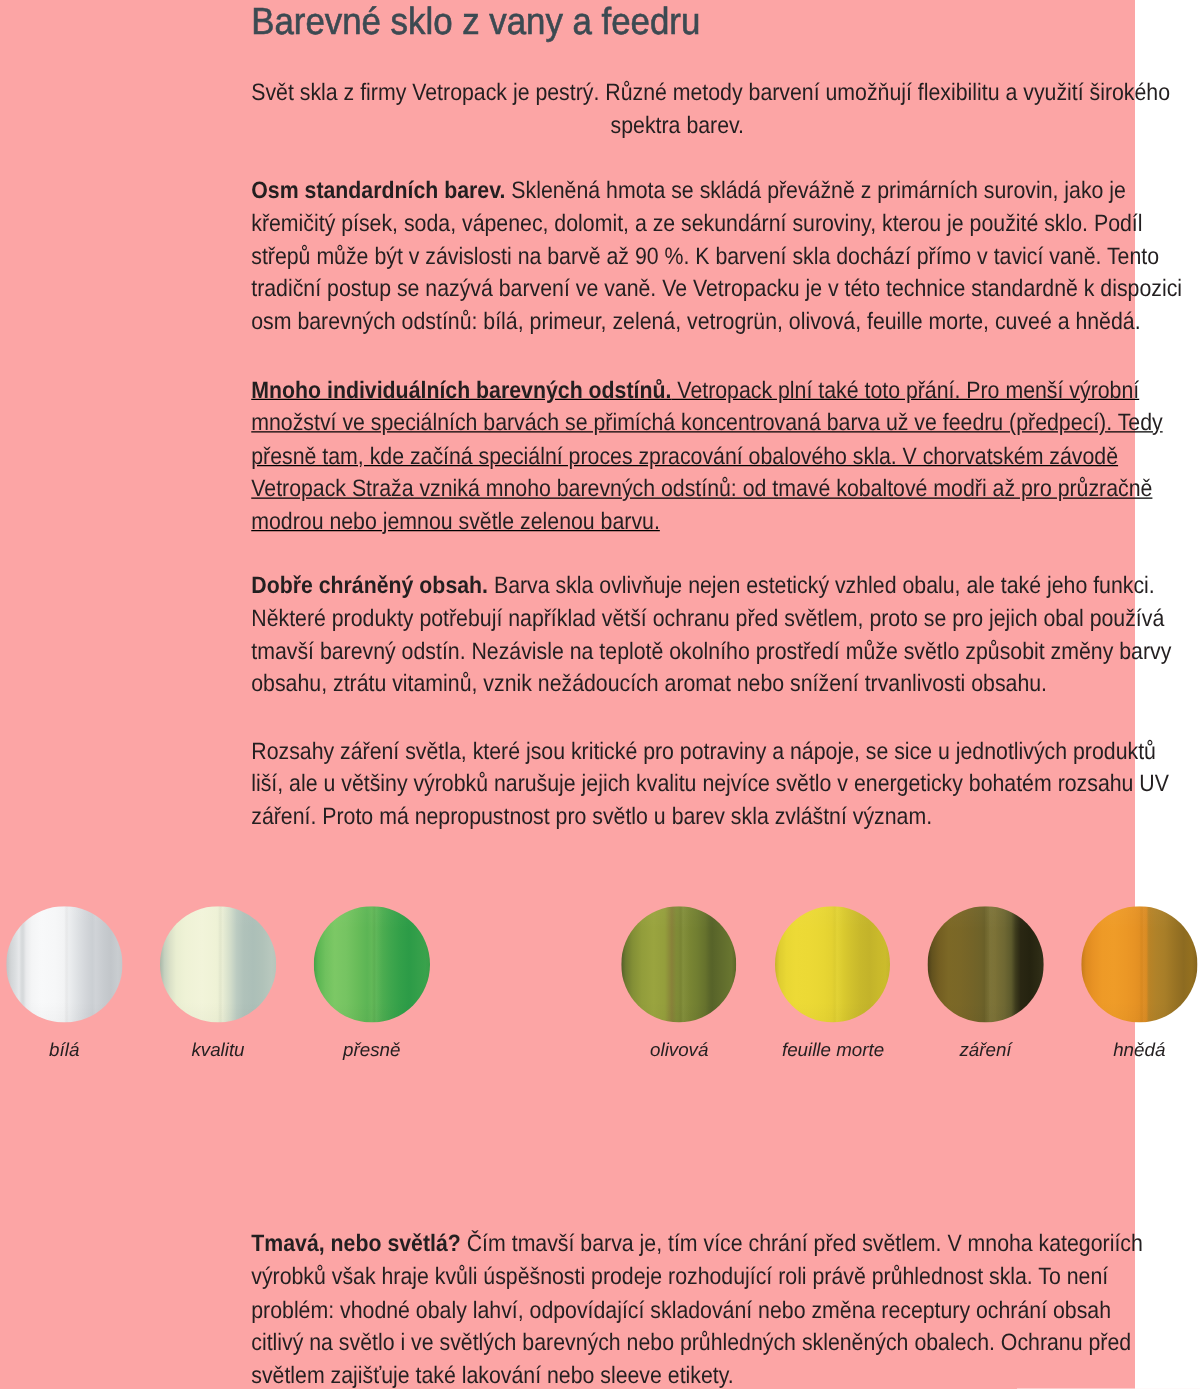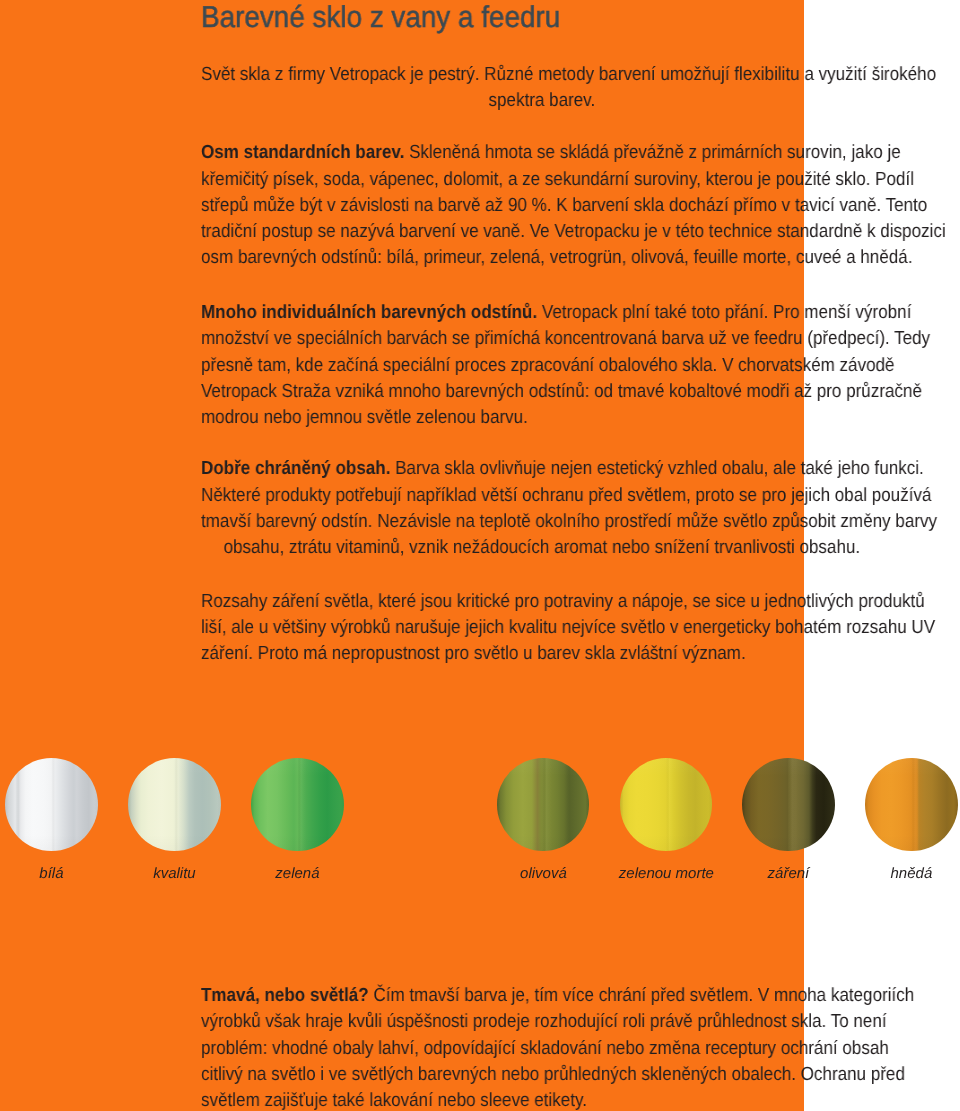--- a/index.html
+++ b/index.html
@@ -3,39 +3,39 @@
 <meta charset="utf-8">
 <title>Barevne sklo z vany a feedru</title>
 <style>
 html,body{margin:0;padding:0;background:#ffffff;}
 body{width:960px;height:1111px;overflow:hidden;
   font-family:"Liberation Sans",sans-serif;
   -webkit-font-smoothing:antialiased;
   -moz-osx-font-smoothing:grayscale;
   text-rendering:geometricPrecision;}
 
-.page{position:relative;width:804px;height:1111px;background:#f97316;}
+.page{position:relative;width:908px;height:1111px;background:#fca5a5;}
 
 
 .title{position:absolute;left:201px;top:1px;
   font-family:"Liberation Sans",sans-serif;
   font-size:30.2px;font-weight:400;color:#3c4a52;
   -webkit-text-stroke:0.5px #3c4a52;
   letter-spacing:0;line-height:34px;white-space:nowrap;margin:0;
   transform:scaleX(0.9227);transform-origin:0 0;will-change:transform;}
 
 
 .block{position:absolute;left:201px;width:760px;}
 .line{font-family:"Liberation Sans",sans-serif;font-size:19px;color:#231f20;
   line-height:26.25px;white-space:nowrap;letter-spacing:0;
   transform:scaleX(0.897);transform-origin:0 0;will-change:transform;}
 .line b{font-weight:700;}
 
 
-.swatch-row{position:absolute;left:0;top:758px;width:960px;height:140px;}
+.swatch-row{position:absolute;left:0;top:725px;width:960px;height:140px;}
 .swatch{position:absolute;top:0;width:92.8px;}
 .disc{width:92.8px;height:93.2px;border-radius:50%;position:relative;overflow:hidden;}
 .disc .g{position:absolute;left:0;top:0;right:0;bottom:0;}
 .disc .sh{position:absolute;left:0;top:0;right:0;bottom:0;
   background:linear-gradient(90deg,
     rgba(0,0,0,0.045) 0%, rgba(0,0,0,0) 4%,
     rgba(0,0,0,0) 49.8%, rgba(0,0,0,0.032) 51.4%, rgba(0,0,0,0.030) 52.4%,
     rgba(255,255,255,0.022) 53.8%, rgba(255,255,255,0) 60%,
     rgba(0,0,0,0) 96%, rgba(0,0,0,0.045) 100%);}
 .disc .sh2{position:absolute;left:0;top:0;right:0;bottom:0;
@@ -59,28 +59,28 @@
         <div class="line"><span>Svět skla z firmy Vetropack je pestrý. Různé metody barvení umožňují flexibilitu a využití širokého</span></div>
         <div class="line"><span>spektra barev.</span></div>
       </div>
       <div class="block" style="top: 140.3px; text-align: right;">
         <div class="line"><b>Osm standardních barev.</b><span> Skleněná hmota se skládá převážně z primárních surovin, jako je</span></div>
         <div class="line"><span>křemičitý písek, soda, vápenec, dolomit, a ze sekundární suroviny, kterou je použité sklo. Podíl</span></div>
         <div class="line"><span>střepů může být v závislosti na barvě až 90 %. K barvení skla dochází přímo v tavicí vaně. Tento</span></div>
         <div class="line"><span>tradiční postup se nazývá barvení ve vaně. Ve Vetropacku je v této technice standardně k dispozici</span></div>
         <div class="line"><span>osm barevných odstínů: bílá, primeur, zelená, vetrogrün, olivová, feuille morte, cuveé a hnědá.</span></div>
       </div>
-      <div class="block" style="top: 300.1px;">
+      <div class="block" style="top: 300.1px; text-decoration: underline;">
         <div class="line"><b>Mnoho individuálních barevných odstínů.</b><span> Vetropack plní také toto přání. Pro menší výrobní</span></div>
         <div class="line"><span>množství ve speciálních barvách se přimíchá koncentrovaná barva už ve feedru (předpecí). Tedy</span></div>
         <div class="line"><span>přesně tam, kde začíná speciální proces zpracování obalového skla. V chorvatském závodě</span></div>
         <div class="line"><span>Vetropack Straža vzniká mnoho barevných odstínů: od tmavé kobaltové modři až pro průzračně</span></div>
         <div class="line"><span>modrou nebo jemnou světle zelenou barvu.</span></div>
       </div>
-      <div class="block" style="top: 456.3px; text-align: center;">
+      <div class="block" style="top: 456.3px;">
         <div class="line"><b>Dobře chráněný obsah.</b><span> Barva skla ovlivňuje nejen estetický vzhled obalu, ale také jeho funkci.</span></div>
         <div class="line"><span>Některé produkty potřebují například větší ochranu před světlem, proto se pro jejich obal používá</span></div>
         <div class="line"><span>tmavší barevný odstín. Nezávisle na teplotě okolního prostředí může světlo způsobit změny barvy</span></div>
         <div class="line"><span>obsahu, ztrátu vitaminů, vznik nežádoucích aromat nebo snížení trvanlivosti obsahu.</span></div>
       </div>
       <div class="block" style="top: 588.5px;">
         <div class="line"><span>Rozsahy záření světla, které jsou kritické pro potraviny a nápoje, se sice u jednotlivých produktů</span></div>
         <div class="line"><span>liší, ale u většiny výrobků narušuje jejich kvalitu nejvíce světlo v energeticky bohatém rozsahu UV</span></div>
         <div class="line"><span>záření. Proto má nepropustnost pro světlo u barev skla zvláštní význam.</span></div>
       </div>
@@ -109,37 +109,37 @@
           <div class="sh2"></div>
         </div>
         <div class="swatch-label">kvalitu</div>
       </div>
       <div class="swatch" style="left: 250.8px;">
         <div class="disc">
           <div class="g" style="background: linear-gradient(90deg, rgb(70, 169, 74) 0%, rgb(92, 182, 83) 4%, rgb(111, 193, 94) 10%, rgb(124, 200, 101) 18%, rgb(118, 196, 98) 28%, rgb(104, 188, 89) 38%, rgb(92, 181, 85) 46%, rgb(99, 185, 88) 50%, rgb(94, 182, 86) 53%, rgb(79, 174, 81) 58%, rgb(63, 166, 77) 66%, rgb(51, 160, 73) 74%, rgb(44, 155, 71) 82%, rgb(52, 159, 74) 90%, rgb(60, 164, 76) 100%);"></div>
           <div class="sh"></div>
           <div class="sh2"></div>
         </div>
-        <div class="swatch-label">zelená</div>
+        <div class="swatch-label">přesně</div>
       </div>
       <div class="swatch" style="left: 496.6px; text-decoration: underline;">
         <div class="disc">
           <div class="g" style="background: linear-gradient(90deg, rgb(87, 98, 43) 0%, rgb(110, 122, 48) 4%, rgb(131, 143, 54) 10%, rgb(146, 157, 59) 18%, rgb(154, 164, 63) 28%, rgb(148, 158, 60) 38%, rgb(135, 129, 57) 44%, rgb(128, 139, 55) 48%, rgb(125, 136, 54) 51%, rgb(129, 141, 56) 53%, rgb(123, 135, 52) 58%, rgb(113, 126, 49) 66%, rgb(102, 114, 45) 73%, rgb(90, 102, 42) 77%, rgb(87, 99, 41) 79%, rgb(97, 109, 45) 88%, rgb(105, 118, 48) 96%, rgb(95, 107, 43) 100%);"></div>
           <div class="sh"></div>
           <div class="sh2"></div>
         </div>
         <div class="swatch-label">olivová</div>
       </div>
       <div class="swatch" style="left: 619.5px;">
         <div class="disc">
           <div class="g" style="background: linear-gradient(90deg, rgb(207, 187, 45) 0%, rgb(223, 205, 49) 4%, rgb(233, 215, 52) 10%, rgb(237, 218, 54) 18%, rgb(236, 217, 53) 30%, rgb(232, 214, 51) 42%, rgb(227, 209, 49) 50%, rgb(229, 212, 50) 52%, rgb(220, 204, 47) 58%, rgb(209, 193, 45) 66%, rgb(200, 184, 43) 74%, rgb(195, 179, 42) 82%, rgb(201, 185, 43) 90%, rgb(205, 189, 44) 100%);"></div>
           <div class="sh"></div>
           <div class="sh2"></div>
         </div>
-        <div class="swatch-label">zelenou morte</div>
+        <div class="swatch-label">feuille morte</div>
       </div>
       <div class="swatch" style="left: 742.4px;">
         <div class="disc">
           <div class="g" style="background: linear-gradient(90deg, rgb(79, 65, 25) 0%, rgb(99, 82, 30) 4%, rgb(115, 94, 34) 10%, rgb(124, 104, 38) 18%, rgb(122, 103, 39) 28%, rgb(116, 100, 40) 38%, rgb(110, 98, 41) 46%, rgb(106, 96, 41) 49%, rgb(122, 112, 52) 52%, rgb(123, 113, 54) 58%, rgb(111, 104, 51) 66%, rgb(93, 90, 44) 72%, rgb(60, 58, 28) 76%, rgb(42, 39, 19) 80%, rgb(37, 35, 16) 88%, rgb(44, 42, 20) 95%, rgb(51, 49, 26) 100%);"></div>
           <div class="sh"></div>
           <div class="sh2"></div>
         </div>
         <div class="swatch-label">záření</div>
       </div>
       <div class="swatch" style="left: 865.3px; text-decoration: underline;">

